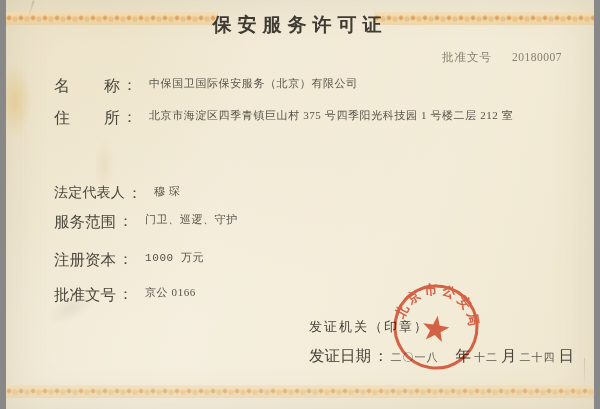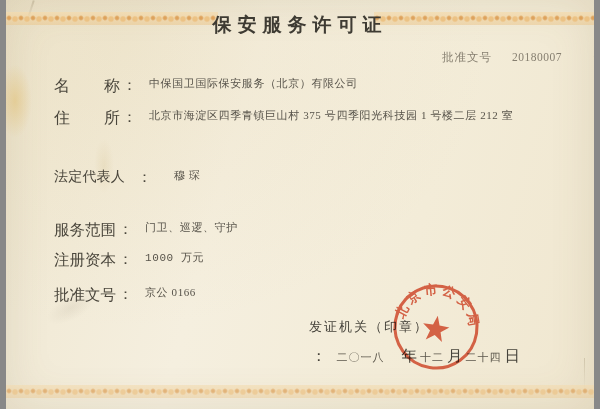--- a/index.html
+++ b/index.html
@@ -43,37 +43,37 @@
   .license-no .unit{margin-left:12px;}
   
   .row{position:absolute;left:48px;display:flex;align-items:flex-start;white-space:nowrap;}
   .lbl{font-size:15.5px;color:#4a463c;}
   .lbl-wide{display:inline-block;width:66px;text-align:justify;text-align-last:justify;font-size:16px;}
   .lbl-5{font-size:14px;letter-spacing:0.2px;}
   .colon{font-size:15px;margin:0 4px 0 2px;color:#4a463c;}
   .val{font-size:11px;color:#57534a;letter-spacing:.6px;margin-left:8px;}
   .row-name{top:76px;}
   .row-address{top:108px;}
-  .row-legal{top:168px;gap:10px;}
-  .row-scope{top:220px;}
+  .row-legal{top:184px;}
+  .row-scope{top:212px;}
   .row-capital{top:250px;font-family:Liberation Mono, monospace;}
   .row-approval{top:285px;}
   
   .authority{
     position:absolute;left:303px;top:318px;
     font-size:13px;letter-spacing:2px;color:#46433b;white-space:nowrap;
   }
   .date-row{
     position:absolute;left:303px;top:346px;
     display:flex;align-items:baseline;
     font-size:15.5px;color:#46433b;white-space:nowrap;
   }
   .date-row .colon2{margin:0 2px;}
   .dval{font-size:11px;color:#5b564b;letter-spacing:1px;}
-  .dv-year{margin-left:8px;}
+  .dv-year{}
   .du-year{margin-left:14px;}
   .dval,.dunit{margin-right:3px;}
   .dunit{font-size:15.5px;}
   
   .seal{
     position:absolute;left:382px;top:279px;width:96px;height:96px;
     transform:rotate(9deg);
     opacity:.82;mix-blend-mode:multiply;
   }
   
@@ -144,20 +144,21 @@
 
   <div class="row row-approval">
     <span class="lbl">批准文号</span>
     <span class="colon">：</span>
     <span class="val">京公 0166</span>
   </div>
 
   <div class="authority">发证机关（印章）</div>
 
   <div class="date-row">
+    <span>发证日期</span>
     <span class="colon2">：</span>
     <span class="dval dv-year">二〇一八</span>
     <span class="dunit du-year">年</span>
     <span class="dval">十二</span>
     <span class="dunit">月</span>
     <span class="dval">二十四</span>
     <span class="dunit">日</span>
   </div>
 
   <div class="seal">

